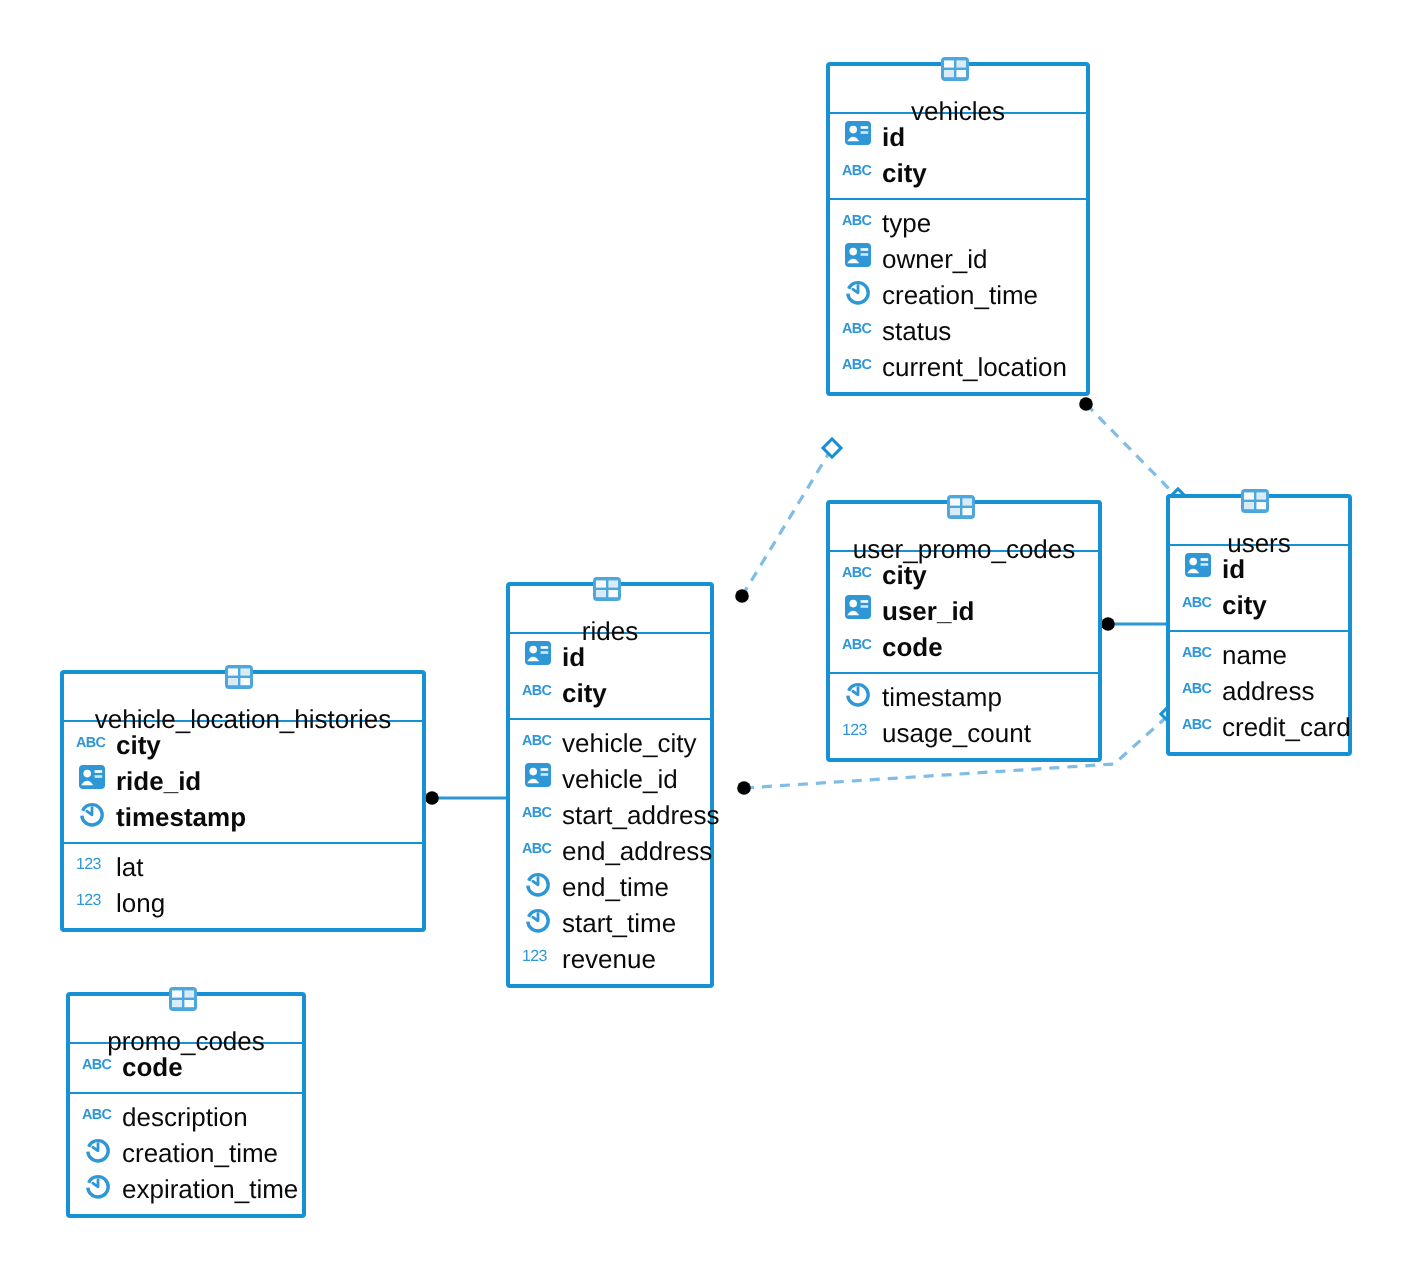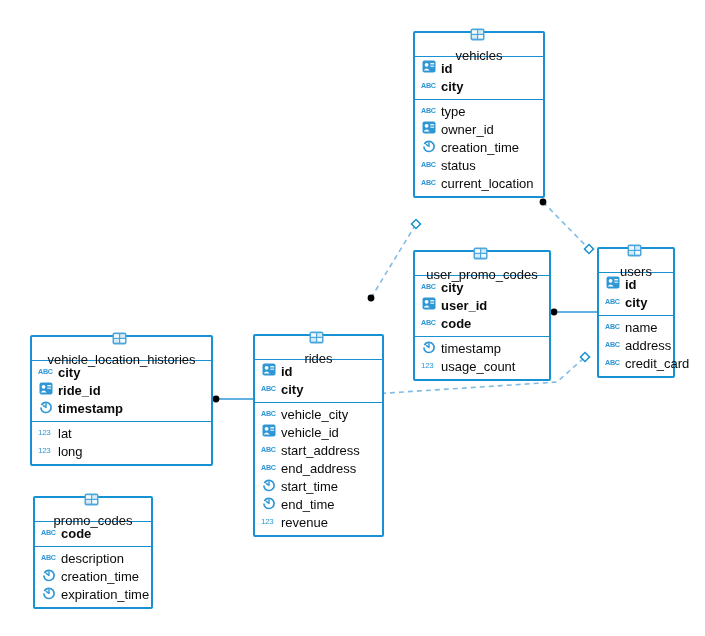--- a/index.html
+++ b/index.html
@@ -206,21 +206,21 @@
           <div class="row">
             <span class="icon">
               <svg width="16" height="12" viewBox="0 0 16 12">
     <text x="0" y="9.5" font-family="Liberation Sans, sans-serif" font-size="8" font-weight="400" fill="#2f97d6" letter-spacing="-0.3">123</text>
   </svg>
             </span>
             <span class="lbl">usage_count</span>
           </div>
         </div>
       </div>
-      <div class="tbl" style="left: 597px; top: 247px; width: 78px;">
+      <div class="tbl" style="left: 583px; top: 247px; width: 93px;">
         <div class="hdr">
           <span class="icon">
             <svg width="15" height="13" viewBox="0 0 15 13">
     <rect x="0.5" y="0.5" width="14" height="12" rx="2" fill="#4da7dd"></rect>
     <rect x="2" y="2.2" width="5" height="3.6" fill="#ffffff" opacity="0.95"></rect>
     <rect x="8.2" y="2.2" width="4.8" height="3.6" fill="#d8ecf8"></rect>
     <rect x="2" y="7" width="5" height="3.6" fill="#d8ecf8"></rect>
     <rect x="8.2" y="7" width="4.8" height="3.6" fill="#ffffff" opacity="0.95"></rect>
   </svg>
           </span>
@@ -268,21 +268,21 @@
           <div class="row">
             <span class="icon">
               <svg width="16" height="12" viewBox="0 0 16 12">
     <text x="0" y="9.5" font-family="Liberation Sans, sans-serif" font-size="7.2" font-weight="700" fill="#2f97d6" letter-spacing="-0.3">ABC</text>
   </svg>
             </span>
             <span class="lbl">credit_card</span>
           </div>
         </div>
       </div>
-      <div class="tbl" style="left: 253px; top: 291px; width: 131px; margin-top: 43px;">
+      <div class="tbl" style="left: 253px; top: 291px; width: 104px;">
         <div class="hdr">
           <span class="icon">
             <svg width="15" height="13" viewBox="0 0 15 13">
     <rect x="0.5" y="0.5" width="14" height="12" rx="2" fill="#4da7dd"></rect>
     <rect x="2" y="2.2" width="5" height="3.6" fill="#ffffff" opacity="0.95"></rect>
     <rect x="8.2" y="2.2" width="4.8" height="3.6" fill="#d8ecf8"></rect>
     <rect x="2" y="7" width="5" height="3.6" fill="#d8ecf8"></rect>
     <rect x="8.2" y="7" width="4.8" height="3.6" fill="#ffffff" opacity="0.95"></rect>
   </svg>
           </span>
@@ -347,30 +347,30 @@
             </span>
             <span class="lbl">end_address</span>
           </div>
           <div class="row">
             <span class="icon">
               <svg width="14" height="14" viewBox="0 0 14 14">
     <circle cx="7" cy="7.4" r="5.1" fill="none" stroke="#2f97d6" stroke-width="1.7" stroke-dasharray="18 2.5" stroke-dashoffset="23"></circle>
     <path d="M7 7.4 L7 3.8 M7 7.4 L4.4 5.6" stroke="#2f97d6" stroke-width="1.4" stroke-linecap="round" fill="none"></path>
   </svg>
             </span>
+            <span class="lbl">end_time</span>
+          </div>
+          <div class="row">
+            <span class="icon">
+              <svg width="14" height="14" viewBox="0 0 14 14">
+    <circle cx="7" cy="7.4" r="5.1" fill="none" stroke="#2f97d6" stroke-width="1.7" stroke-dasharray="18 2.5" stroke-dashoffset="23"></circle>
+    <path d="M7 7.4 L7 3.8 M7 7.4 L4.4 5.6" stroke="#2f97d6" stroke-width="1.4" stroke-linecap="round" fill="none"></path>
+  </svg>
+            </span>
             <span class="lbl">start_time</span>
-          </div>
-          <div class="row">
-            <span class="icon">
-              <svg width="14" height="14" viewBox="0 0 14 14">
-    <circle cx="7" cy="7.4" r="5.1" fill="none" stroke="#2f97d6" stroke-width="1.7" stroke-dasharray="18 2.5" stroke-dashoffset="23"></circle>
-    <path d="M7 7.4 L7 3.8 M7 7.4 L4.4 5.6" stroke="#2f97d6" stroke-width="1.4" stroke-linecap="round" fill="none"></path>
-  </svg>
-            </span>
-            <span class="lbl">end_time</span>
           </div>
           <div class="row">
             <span class="icon">
               <svg width="16" height="12" viewBox="0 0 16 12">
     <text x="0" y="9.5" font-family="Liberation Sans, sans-serif" font-size="8" font-weight="400" fill="#2f97d6" letter-spacing="-0.3">123</text>
   </svg>
             </span>
             <span class="lbl">revenue</span>
           </div>
         </div>

